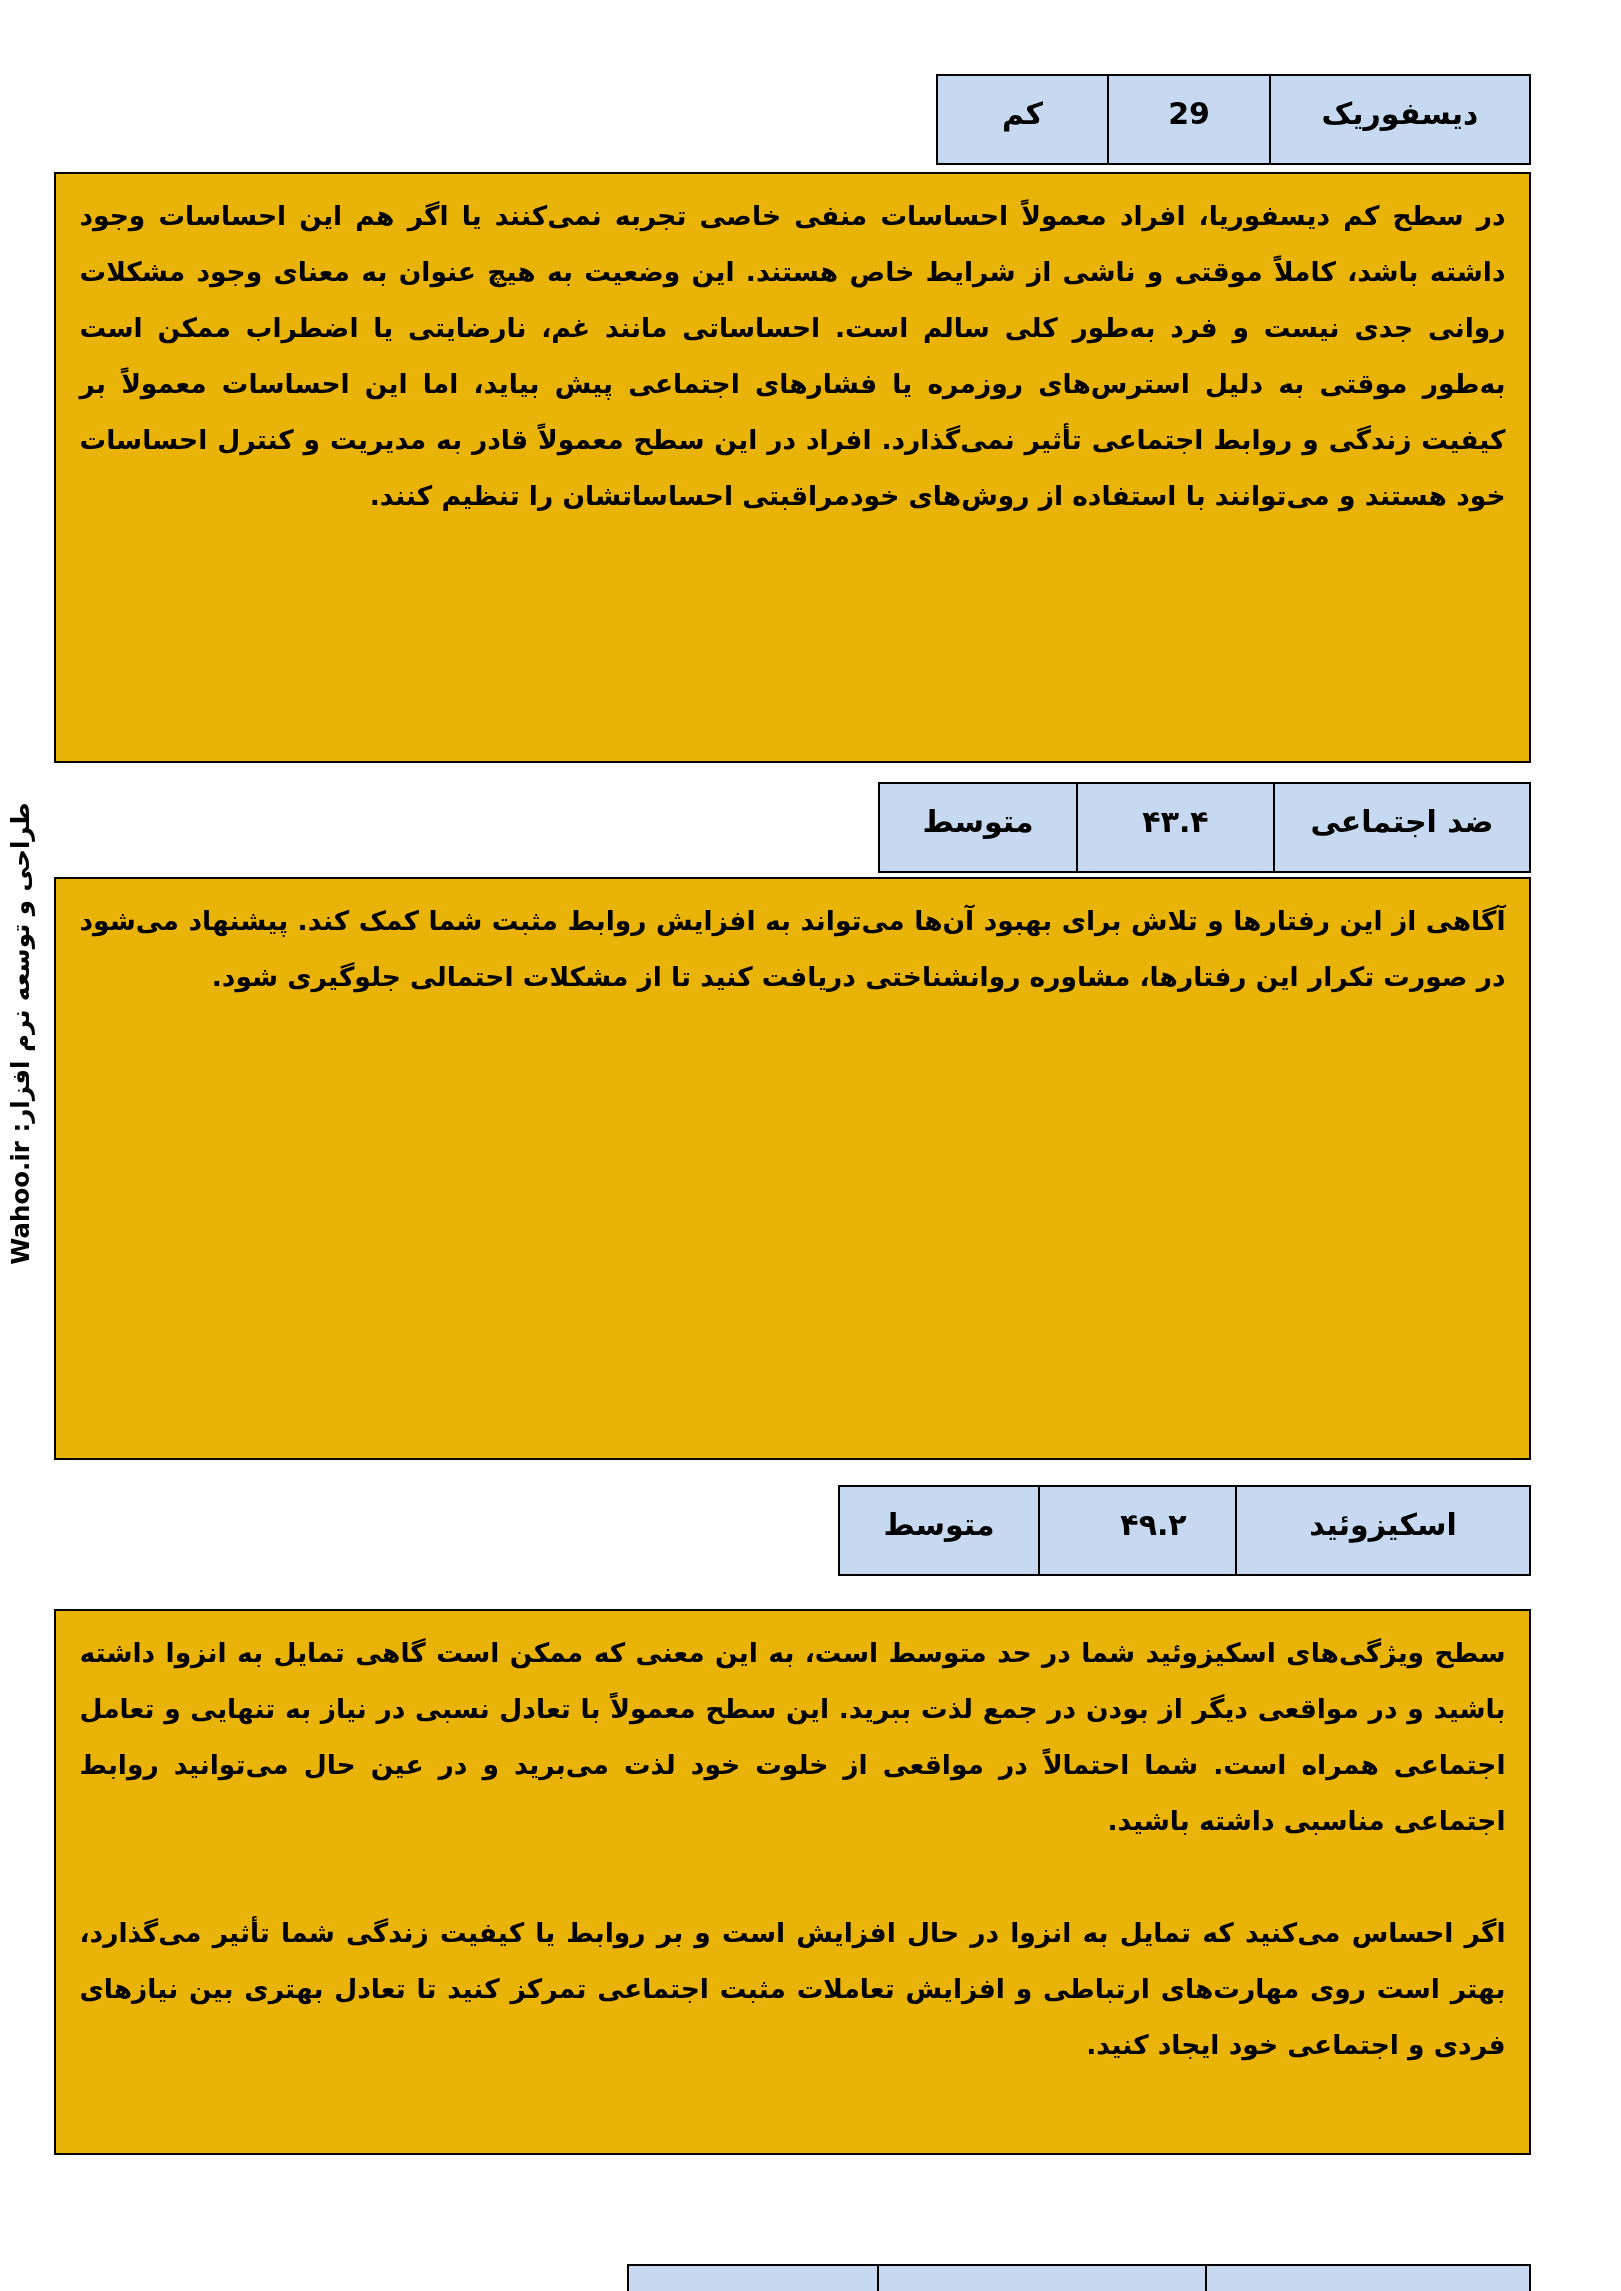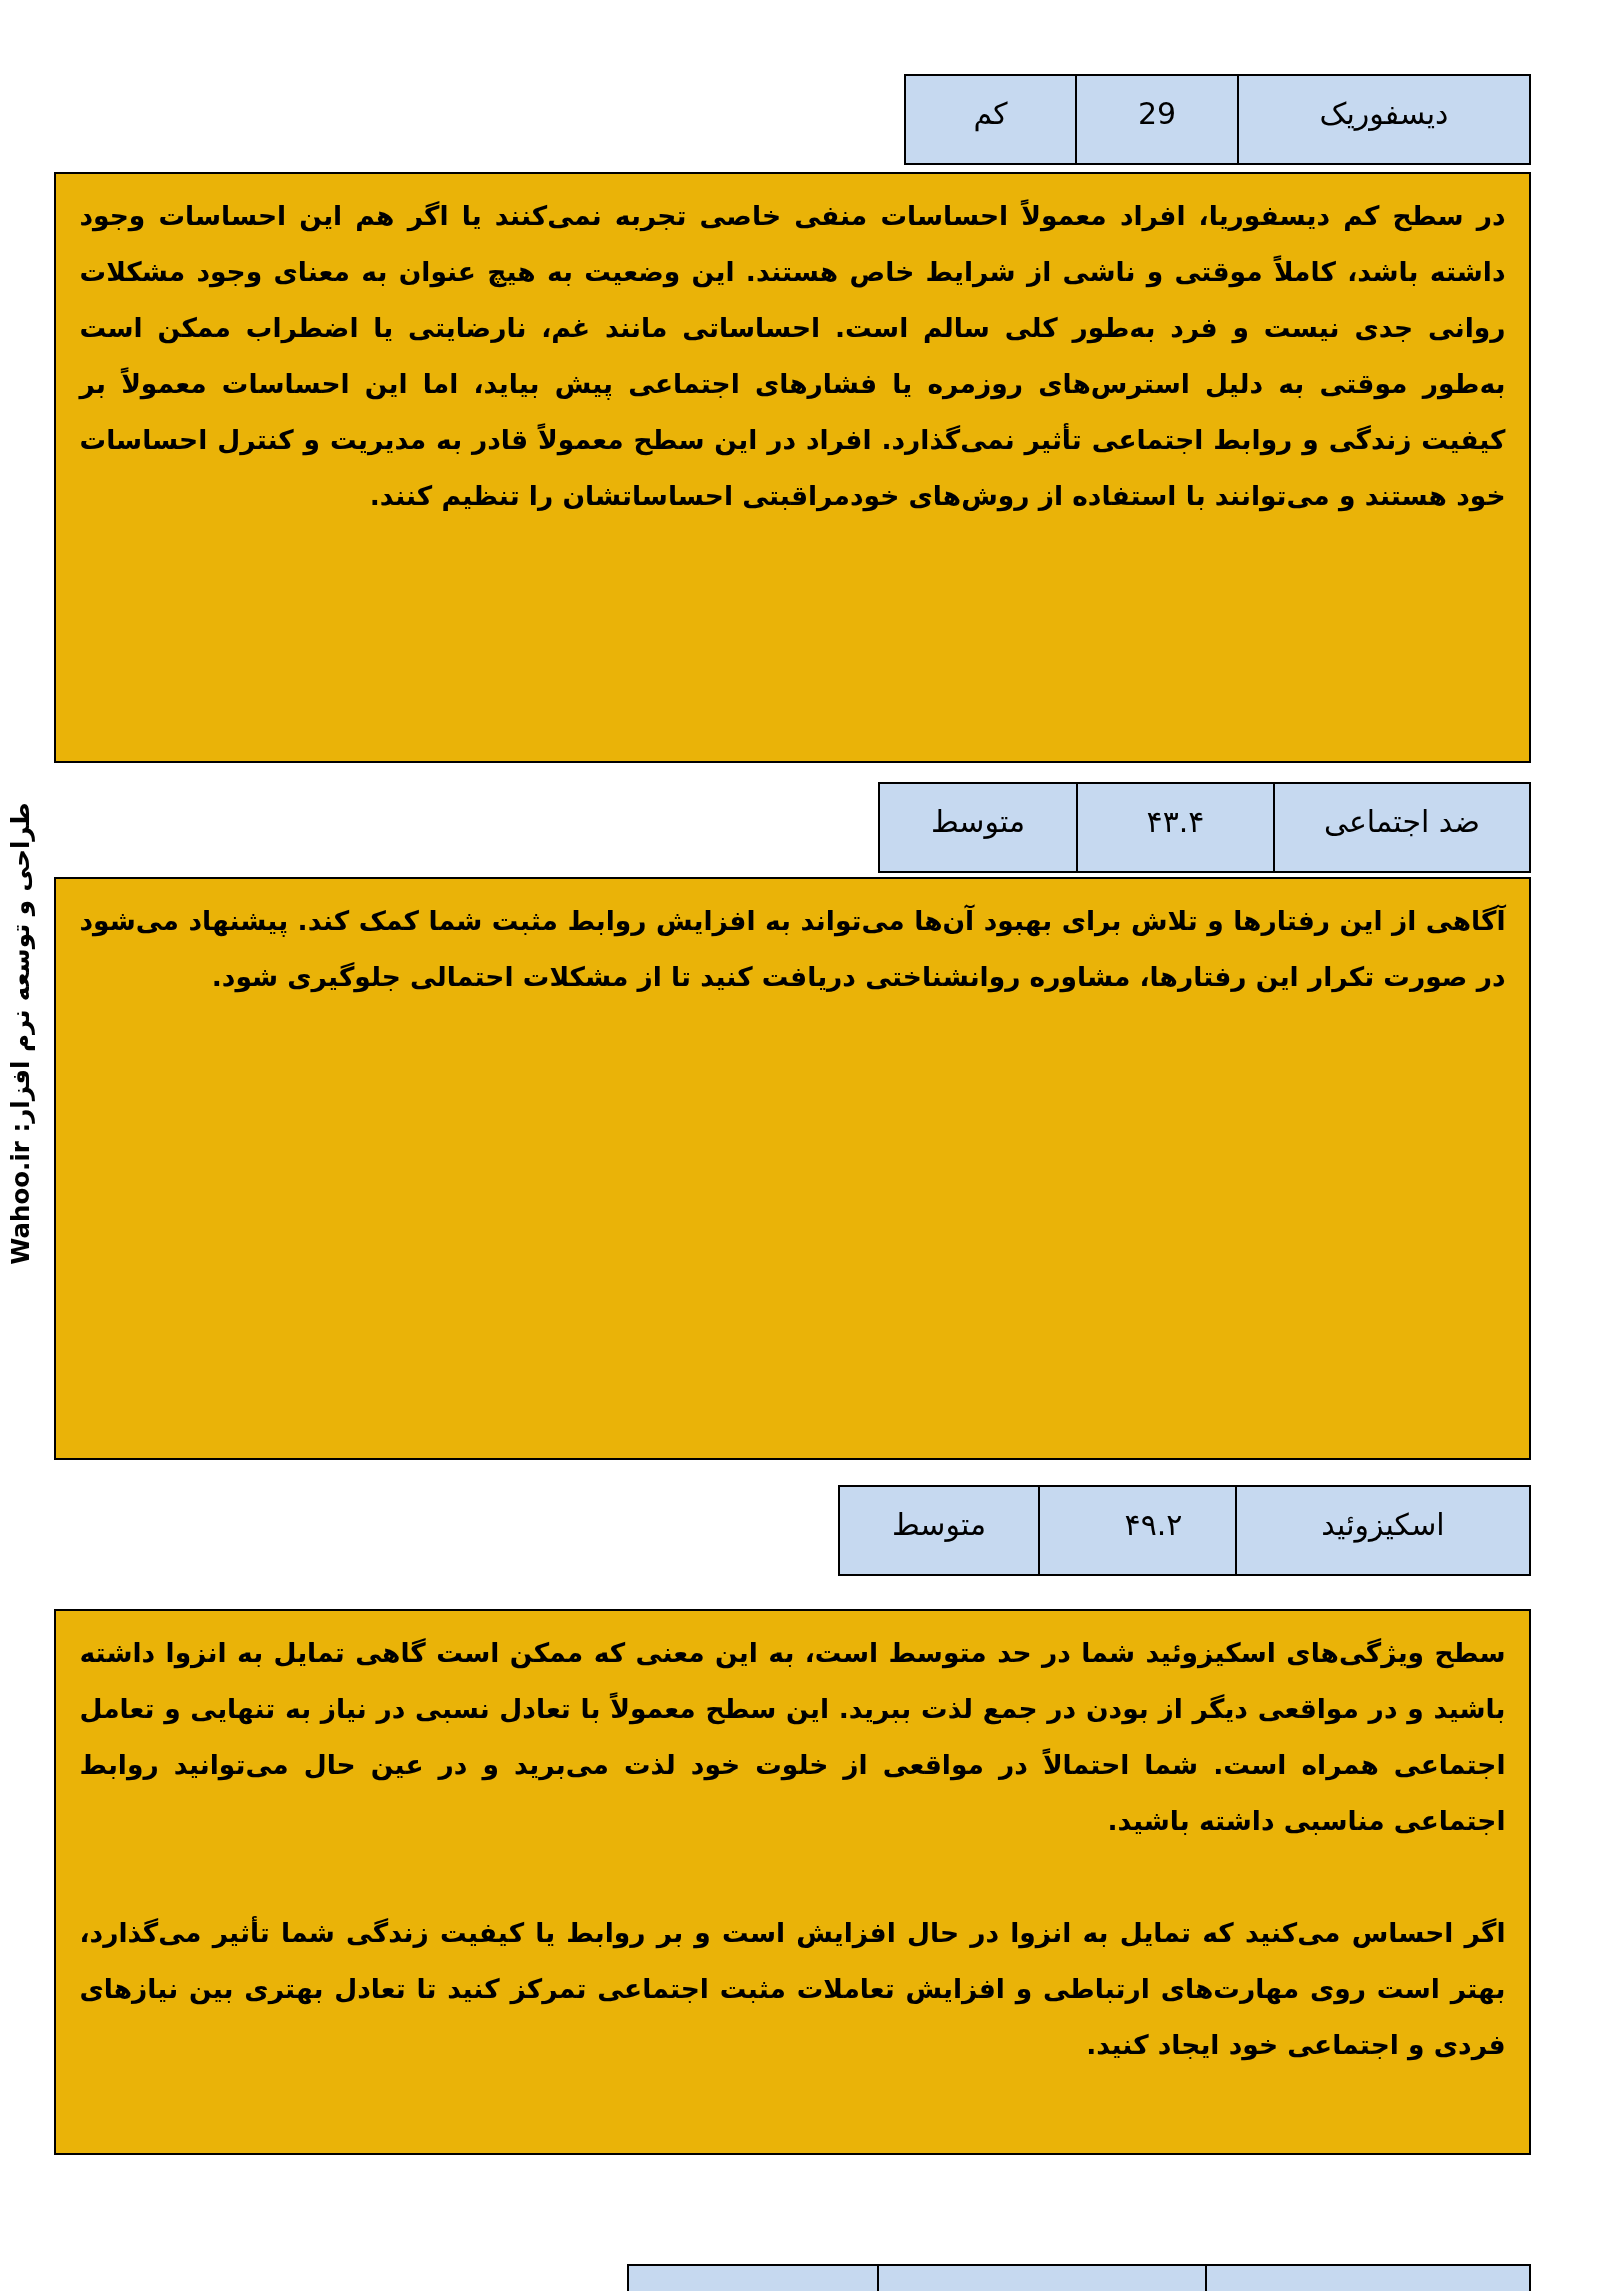--- a/index.html
+++ b/index.html
@@ -18,30 +18,30 @@
     display:flex;
     direction:rtl;
     background:#c6d9f0;
     border:2.9px solid #000000;
   }
   .hcell {
     display:flex;
     align-items:center;
     justify-content:center;
     font-size:30px;
-    font-weight:normal;
+    font-weight:bold;
     padding-bottom:11.8px;
   }
   .hcell:not(:last-child) { border-inline-end:2.9px solid #000000; }
 
   #table-1 { top:74px;   right:90px; height:91px; }
   #table-2 { top:782px;  right:90px; height:91px; }
   #table-3 { top:1485px; right:90px; height:91px; }
 
-  #table-1 .name  { width:292px; }
+  #table-1 .name  { width:260px; }
   #table-1 .score { width:162px; }
   #table-1 .level { width:169px; }
 
   #table-2 .name  { width:256px; }
   #table-2 .score { width:197px; }
   #table-2 .level { width:196px; }
 
   #table-3 .name  { width:294px; }
   #table-3 .score { width:197px;padding-left:32px; }
   #table-3 .level { width:198px; }

